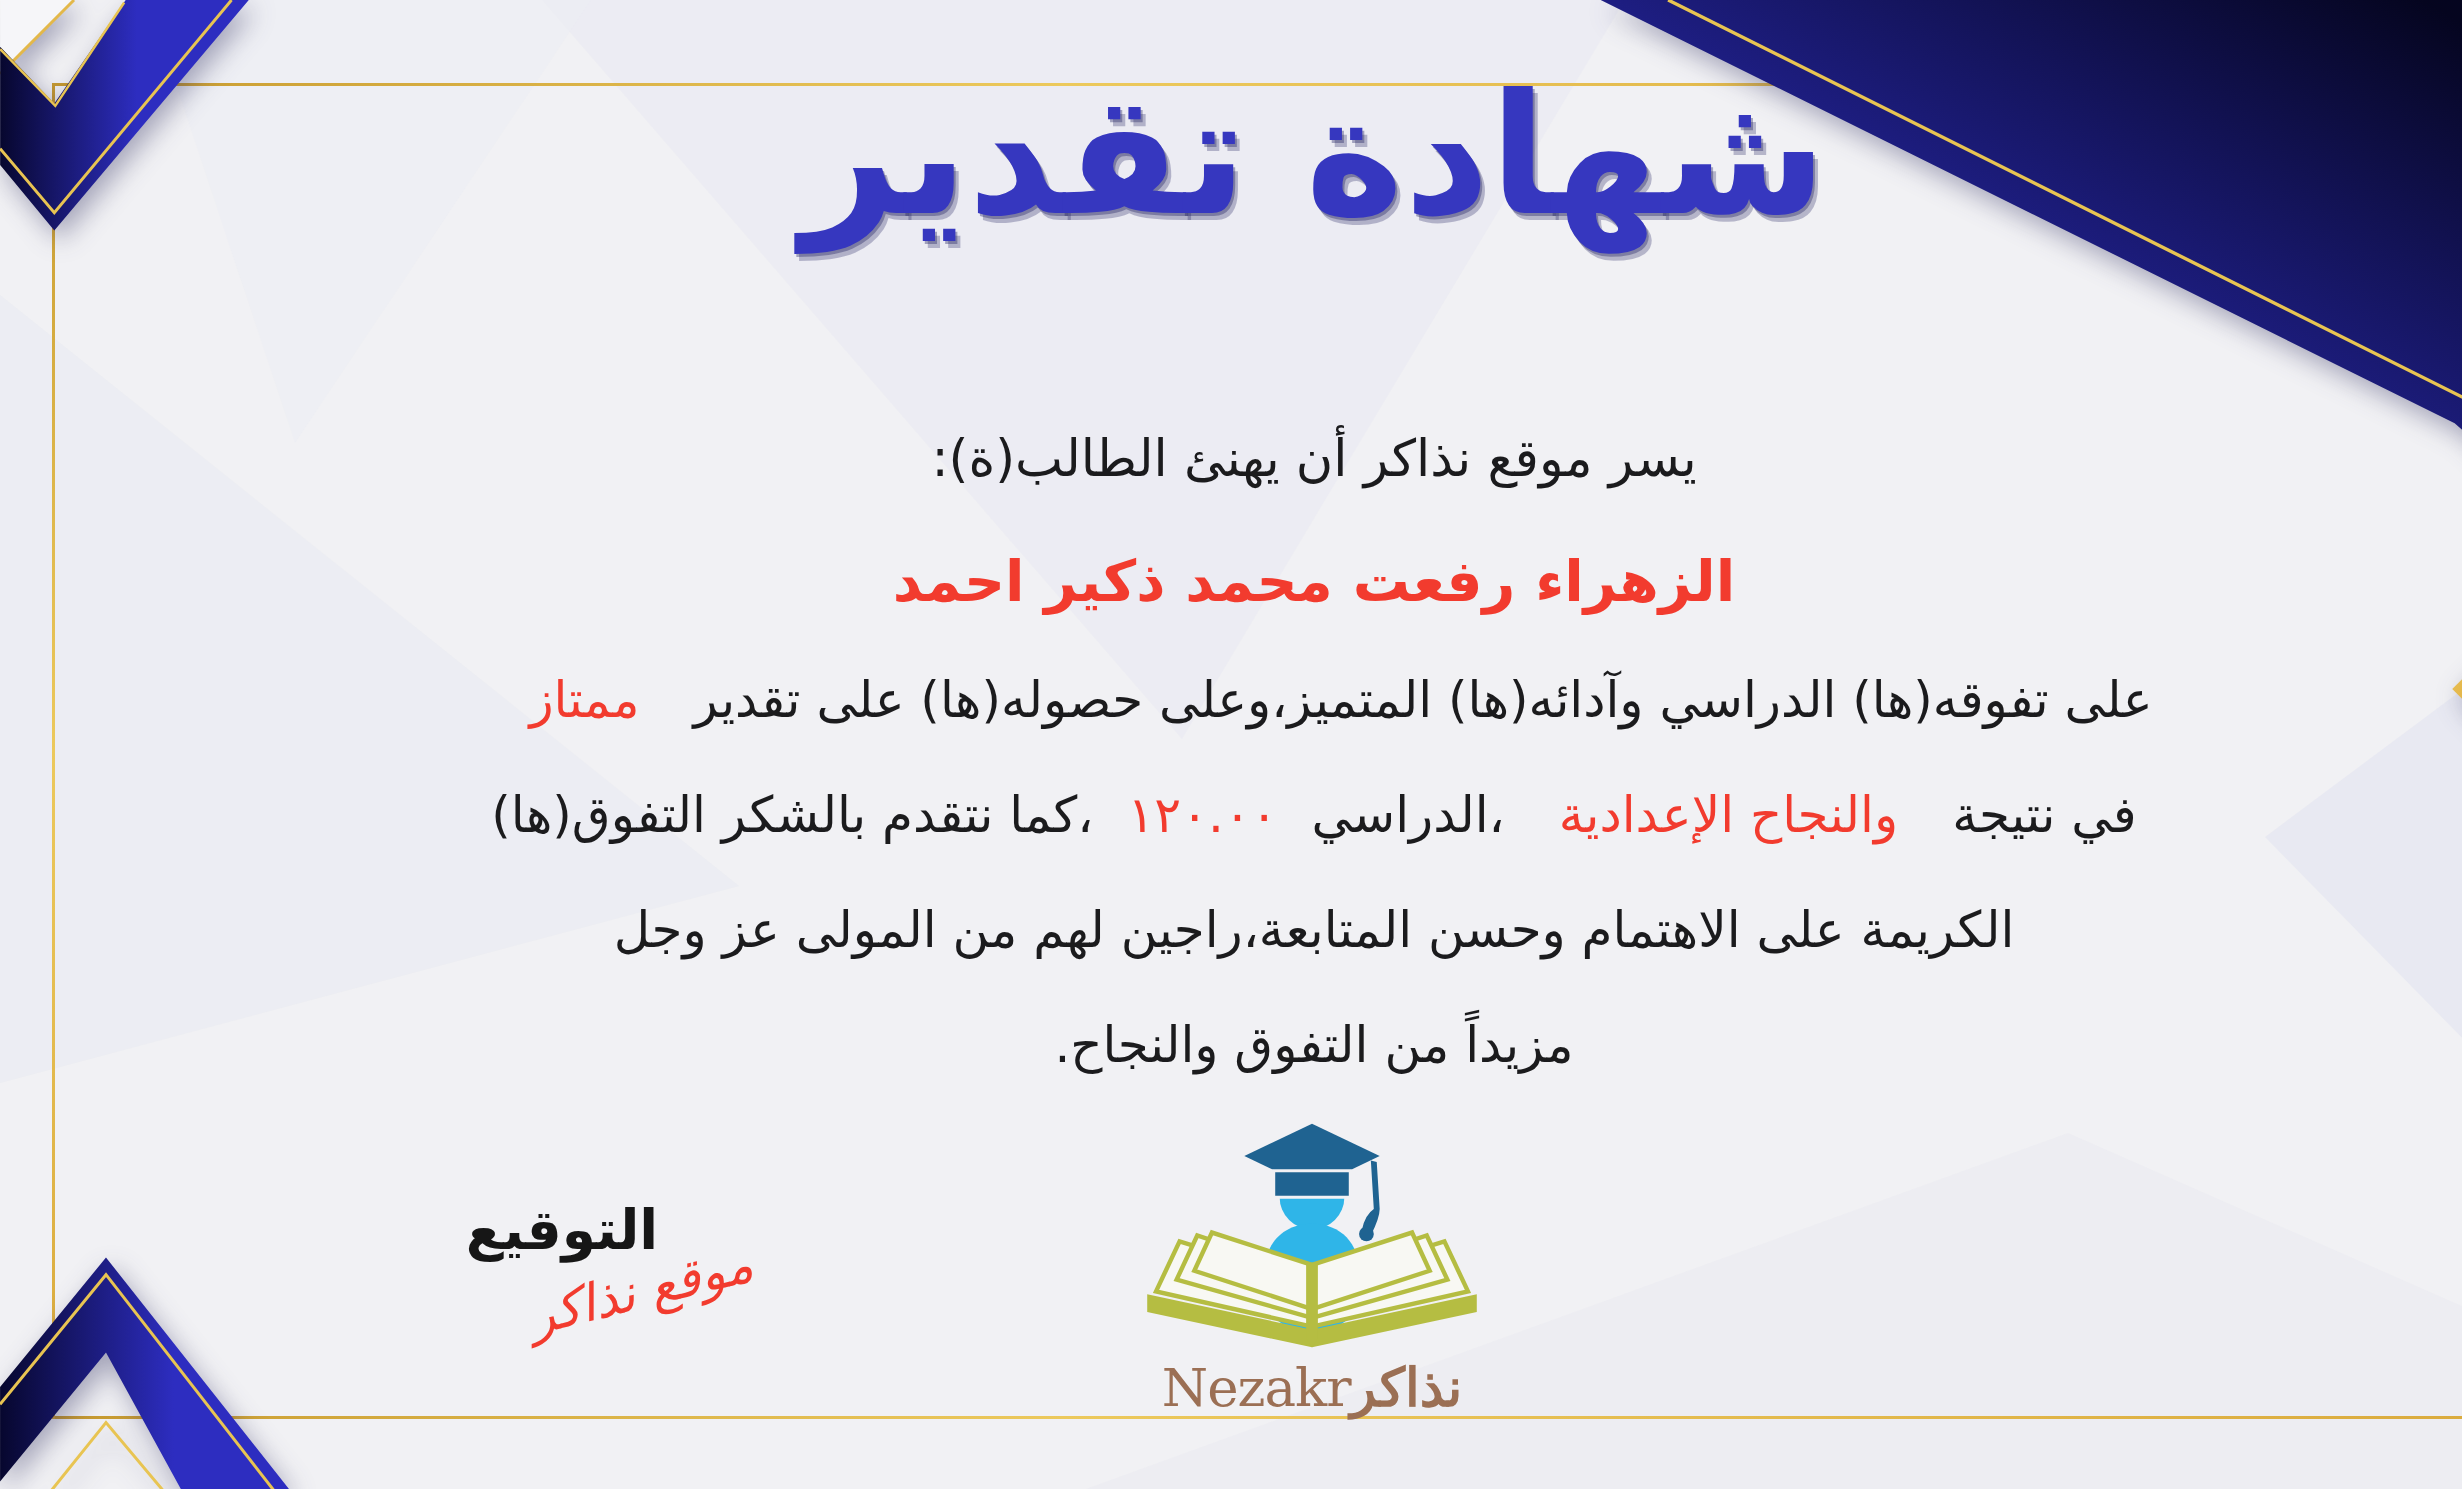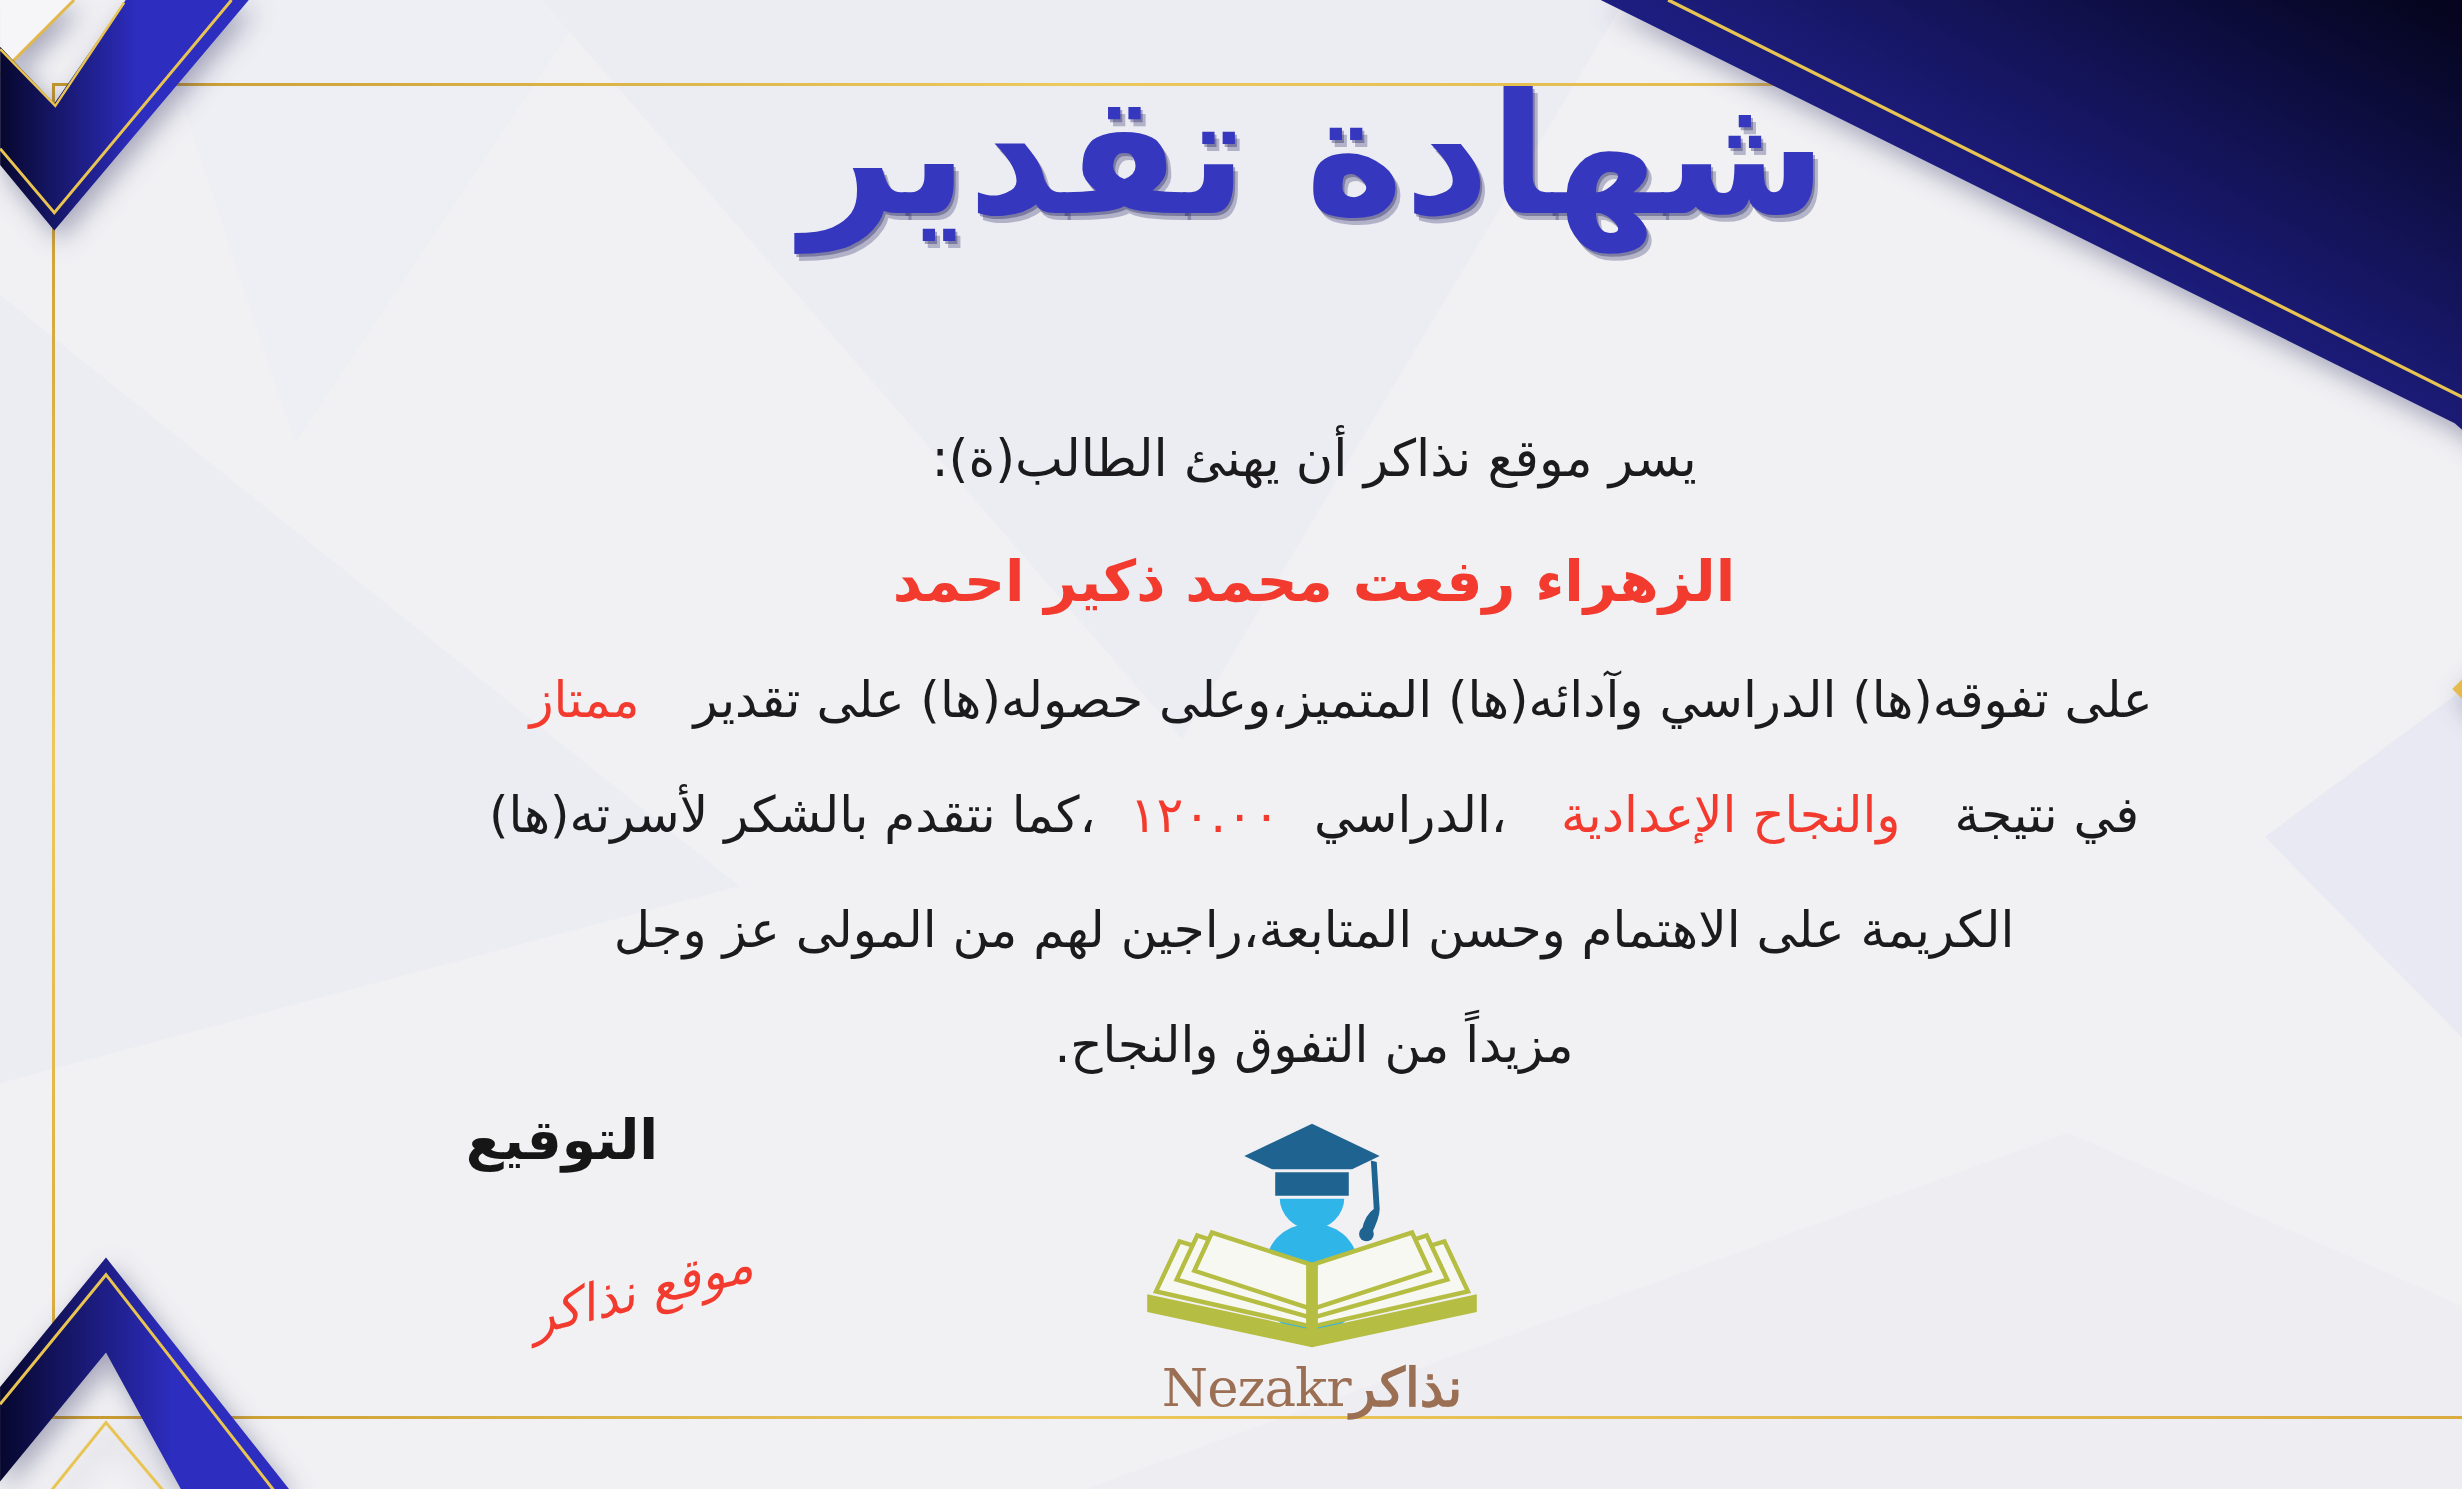--- a/index.html
+++ b/index.html
@@ -31,21 +31,21 @@
   .intro{top:429px;font-size:51px;}
   .name{top:548px;font-size:57px;font-weight:bold;color:#f23b2e;}
   .p1{top:671px;font-size:50px;}
   .p2{top:786px;font-size:50px;}
   .p3{top:901px;font-size:50px;}
   .p4{top:1016px;font-size:50px;}
   .red{color:#f23b2e;}
   .gap{margin:0 34px;}
   .gap-wide{margin:7px 54px;}
 
-  .sig-label{position:absolute;left:424px;top:1108px;width:276px;text-align:center;
+  .sig-label{position:absolute;left:424px;top:1198px;width:276px;text-align:center;
              font-size:55px;font-weight:bold;color:#161616;direction:rtl;white-space:nowrap;}
   .sig-script{position:absolute;left:488px;top:1261px;width:305px;text-align:center;
               font-size:51px;font-style:italic;color:#f23b2e;direction:rtl;white-space:nowrap;
               transform:rotate(-14deg);}
 
   
   .logo{position:absolute;left:1115px;top:1106px;width:394px;text-align:center;}
   .logo svg{display:block;margin:0 auto;}
   .logo-text{margin-top:-4.9px;font-size:53px;font-weight:bold;color:#9b6f54;
              white-space:nowrap;direction:ltr;}
@@ -115,21 +115,21 @@
 
   <div class="line intro">يسر موقع نذاكر أن يهنئ الطالب(ة):</div>
 
   <div class="line name">الزهراء رفعت محمد ذكير احمد</div>
 
   <div class="line p1">
     <span>على تفوقه(ها) الدراسي وآدائه(ها) المتميز،وعلى حصوله(ها) على تقدير</span><span class="red gap-wide">ممتاز</span>
   </div>
 
   <div class="line p2">
-    <span>في نتيجة</span><span class="red gap-wide">والنجاح الإعدادية</span><span>،الدراسي</span><span class="red gap">١٢٠.٠٠</span><span>،كما نتقدم بالشكر لأسرته(ها)</span>
+    <span>في نتيجة</span><span class="red gap-wide">والنجاح الإعدادية</span><span>،الدراسي</span><span class="red gap">١٢٠.٠٠</span><span>،كما نتقدم بالشكر التفوق(ها)</span>
   </div>
 
   <div class="line p3">الكريمة على الاهتمام وحسن المتابعة،راجين لهم من المولى عز وجل</div>
   <div class="line p4">مزيداً من التفوق والنجاح.</div>
 
   <div class="sig-label">التوقيع</div>
   <div class="sig-script">موقع نذاكر</div>
 
   <div class="logo">
     <svg width="384" height="256" viewBox="0 0 260 174">

